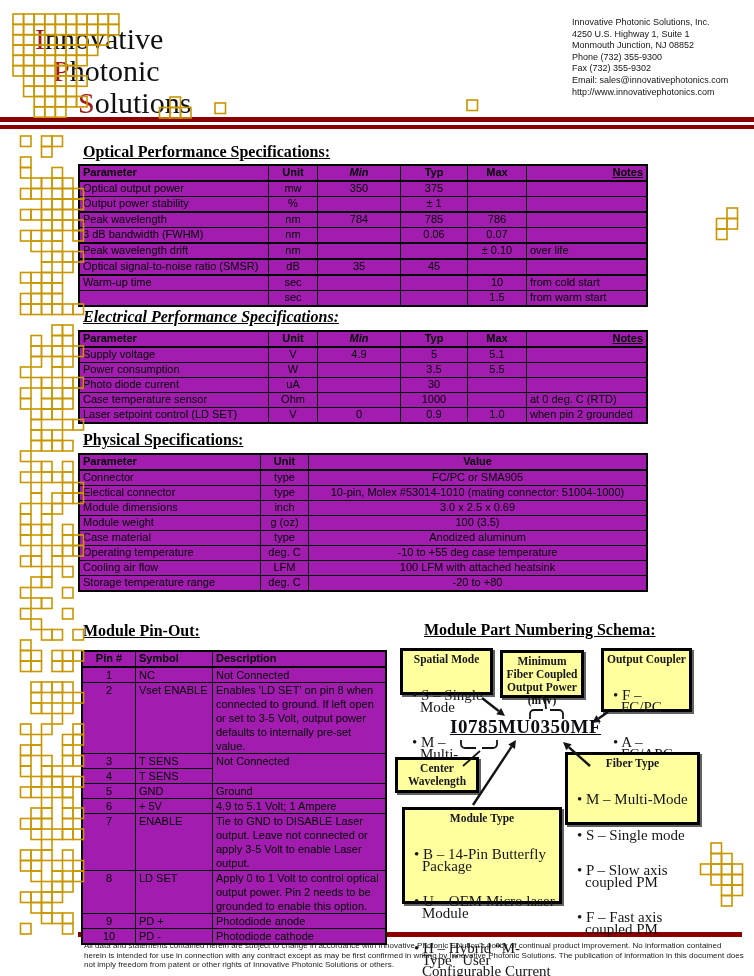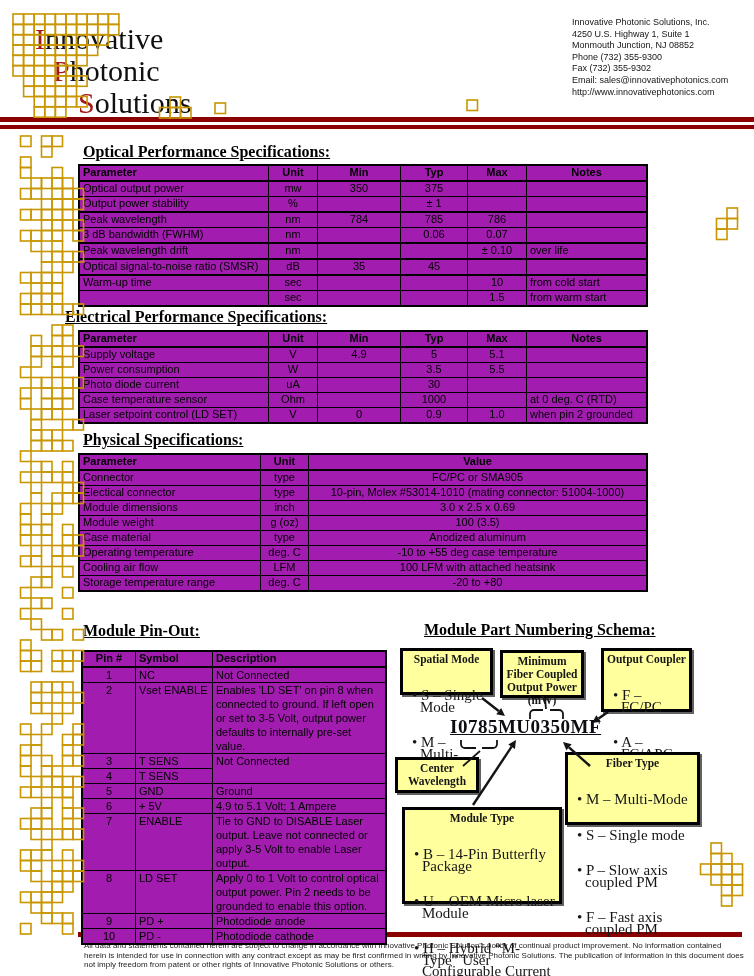--- a/index.html
+++ b/index.html
@@ -25,23 +25,23 @@
              font-size:16px;text-decoration:underline;white-space:nowrap;}
 
   
   .twrap{position:absolute;z-index:2;background:#fff;}
   table{border-collapse:collapse;table-layout:fixed;width:100%;background:#a21caf;}
   th,td{border:1px solid #000;padding:0 3px;font-size:11px;line-height:13.5px;height:14px;
         overflow:hidden;}
   table{border:2px solid #000;}
   thead th{border-bottom:2px solid #000;font-weight:bold;font-size:11px;}
   .spec th:nth-child(1){width:182px;text-align:left;}
-  .spec th:nth-child(2){width:42px;} .spec th:nth-child(3){width:76px;}
+  .spec th:nth-child(2){width:42px;} .spec th:nth-child(3){width:76px;font-style:italic;}
   .spec th:nth-child(4){width:60px;} .spec th:nth-child(5){width:52px;}
-  .spec th:nth-child(6){text-align:center;}
+  .spec th:nth-child(6){text-align:right;text-decoration:underline;}
   .spec th:nth-child(n+2):nth-child(-n+5){text-align:center;}
   .spec td:nth-child(n+2):nth-child(-n+5){text-align:center;}
   #optical-table tbody tr:nth-child(2) td,
   #optical-table tbody tr:nth-child(4) td,
   #optical-table tbody tr:nth-child(5) td,
   #optical-table tbody tr:nth-child(6) td{border-bottom-width:2px;}
   #physical-table th:nth-child(1){width:174px;text-align:left;}
   #physical-table th:nth-child(2){width:41px;text-align:center;}
   #physical-table th:nth-child(3){text-align:center;}
   #physical-table td:nth-child(2),#physical-table td:nth-child(3){text-align:center;}
@@ -510,21 +510,21 @@
             <td>sec</td>
             <td></td>
             <td></td>
             <td>1.5</td>
             <td>from warm start</td>
           </tr>
         </tbody>
       </table>
   </div>
 
-  <div class="sec-title" style="left:65px;top:308px;">Electrical Performance Specifications:</div>
+  <div class="sec-title" style="left:83px;top:308px;font-style:italic;">Electrical Performance Specifications:</div>
   <div class="twrap" style="left:78px;top:330px;width:570px;">
     <table id="electrical-table" class="spec">
         <thead>
           <tr>
             <th>Parameter</th>
             <th>Unit</th>
             <th>Min</th>
             <th>Typ</th>
             <th>Max</th>
             <th>Notes</th>

